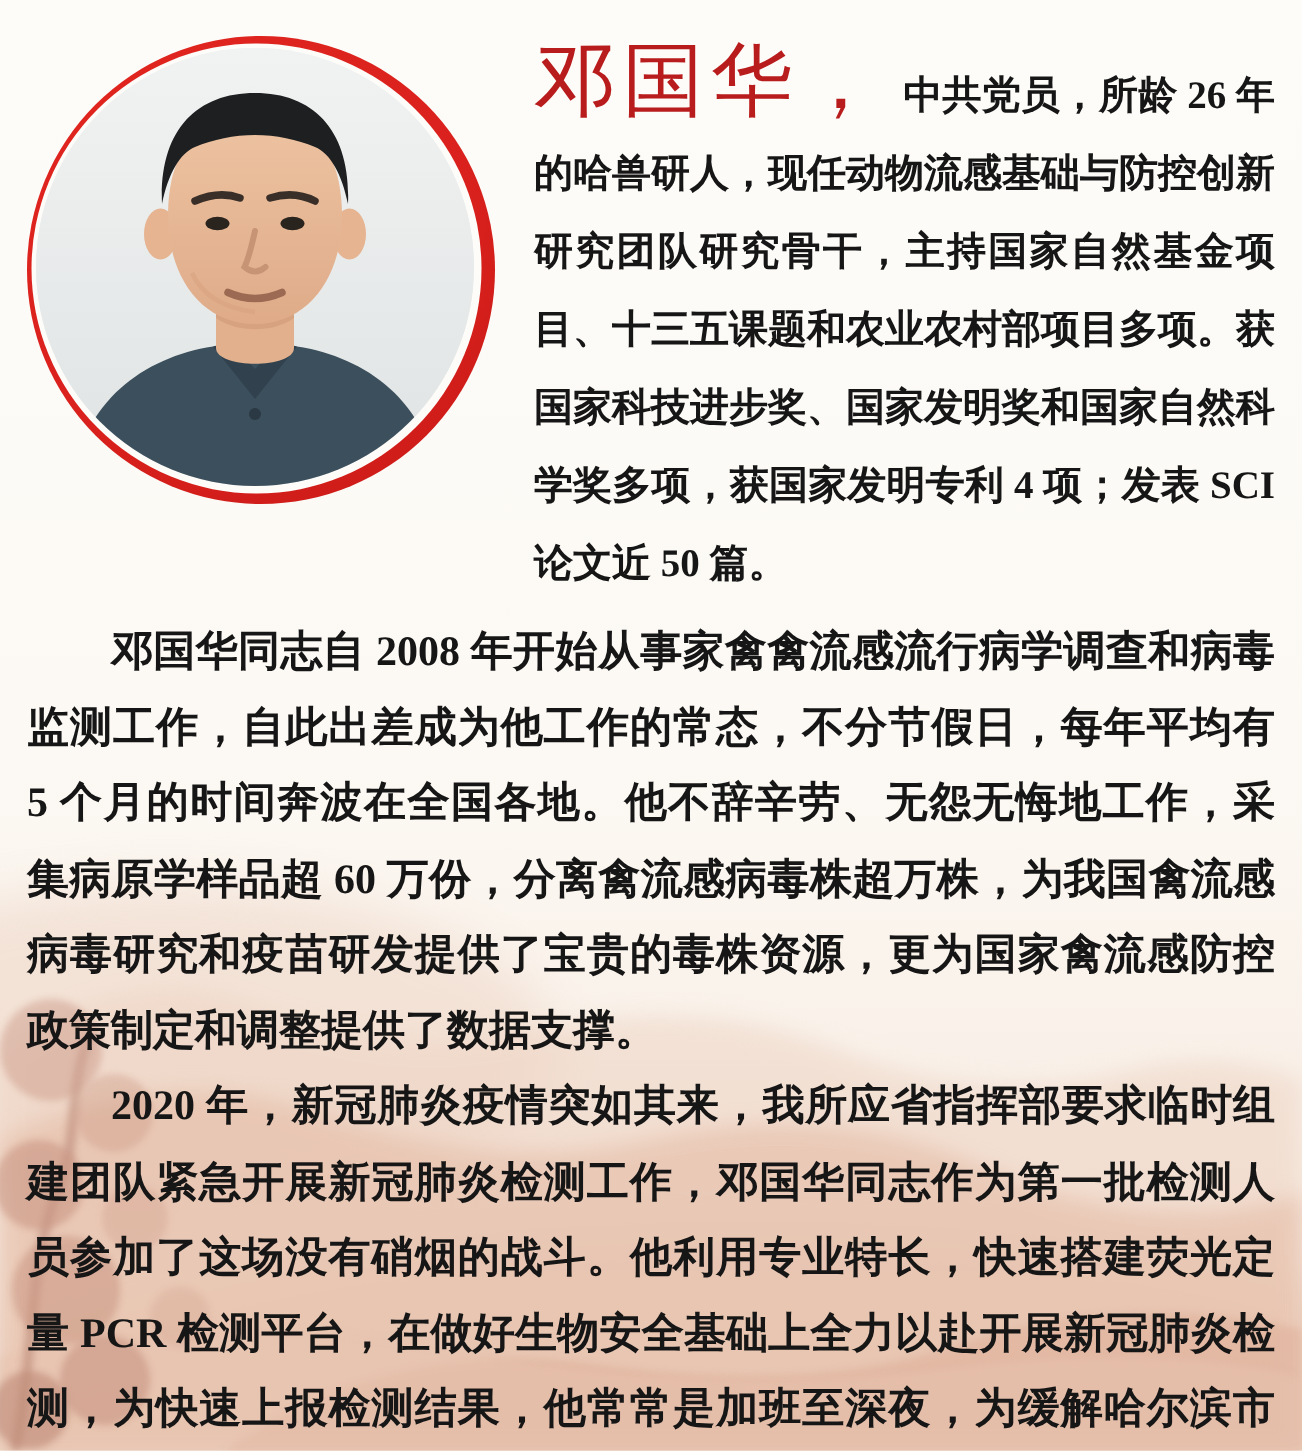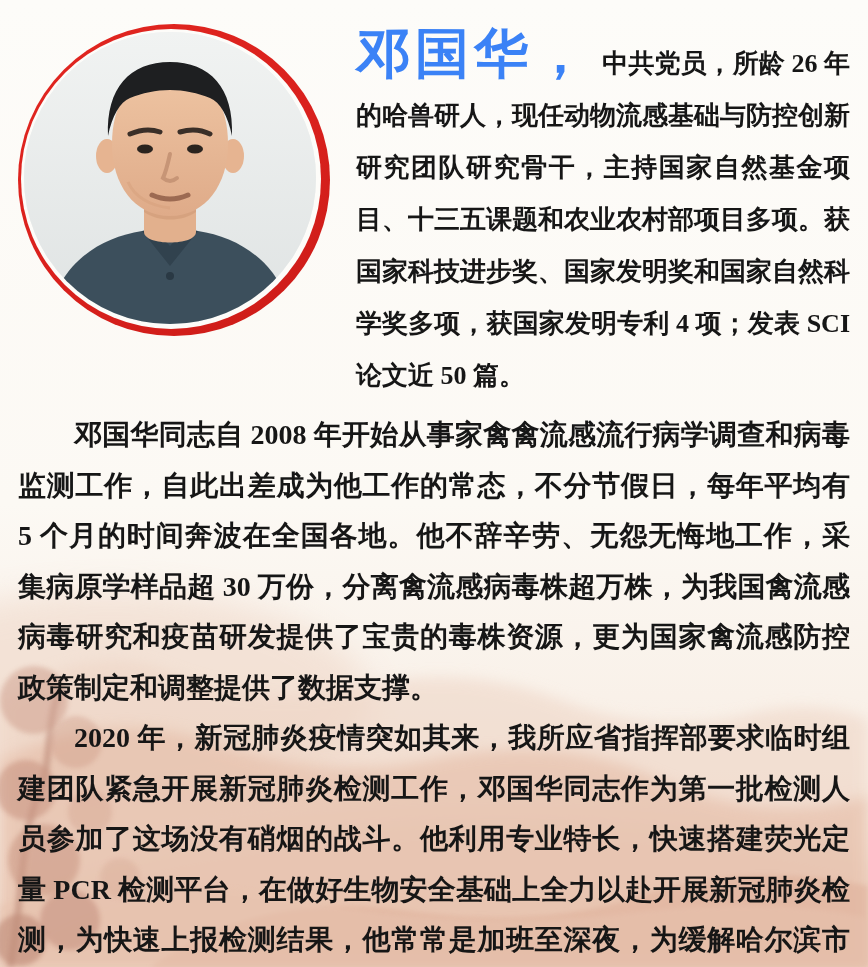--- a/index.html
+++ b/index.html
@@ -13,21 +13,21 @@
 
   
   .photo-float{float:left;width:330px;height:362px;margin-right:8px;}
   .ring{position:relative;width:312px;height:312px;border-radius:50%;
         background:radial-gradient(circle at 40% 35%,#e82a22 0%,#da211d 60%,#c01714 100%);}
   .gap-circle{position:absolute;left:3px;top:5px;width:300px;height:300px;border-radius:50%;background:#fdfcf9;}
   .photo-circle{position:absolute;left:6px;top:8px;width:292px;height:292px;border-radius:50%;overflow:hidden;background:#edf0ef;}
 
   
   .intro{margin:0;font-size:26px;line-height:52px;text-align:justify;font-weight:600;}
-  .big-name{font-size:54px;font-weight:700;letter-spacing:5px;line-height:60px;padding-right:10px;color:#3b82f6;}
+  .big-name{font-size:54px;font-weight:400;letter-spacing:5px;line-height:60px;padding-right:10px;color:#b91c1c;}
 
   
   .body-par{margin:0;font-size:28px;line-height:50.5px;text-align:justify;text-indent:2em;font-weight:600;}
   .body-par.first{margin-top:8px;clear:left;}
 </style>
 </head>
 <body>
 
 <svg class="bg-art" viewBox="0 0 868 967" aria-hidden="true">
   <defs>
@@ -110,16 +110,16 @@
           <path d="M128 163 q18 8 36 0" stroke="#9c6a52" stroke-width="5" fill="none" stroke-linecap="round"></path>
 
           <path d="M104 150 q10 22 42 26" stroke="#d5a07c" stroke-width="3" fill="none" opacity="0.5"></path>
         </svg>
       </div>
     </div>
   </div>
 
   <p class="intro"><span class="big-name">邓国华，</span><span>中共党员，所龄 26 年的哈兽研人，现任动物流感基础与防控创新研究团队研究骨干，主持国家自然基金项目、十三五课题和农业农村部项目多项。获国家科技进步奖、国家发明奖和国家自然科学奖多项，获国家发明专利 4 项；发表 SCI 论文近 50 篇。</span></p>
 
-  <p class="body-par first">邓国华同志自 2008 年开始从事家禽禽流感流行病学调查和病毒监测工作，自此出差成为他工作的常态，不分节假日，每年平均有 5 个月的时间奔波在全国各地。他不辞辛劳、无怨无悔地工作，采集病原学样品超 30 万份，分离禽流感病毒株超万株，为我国禽流感病毒研究和疫苗研发提供了宝贵的毒株资源，更为国家禽流感防控政策制定和调整提供了数据支撑。</p>
+  <p class="body-par first">邓国华同志自 2008 年开始从事家禽禽流感流行病学调查和病毒监测工作，自此出差成为他工作的常态，不分节假日，每年平均有 5 个月的时间奔波在全国各地。他不辞辛劳、无怨无悔地工作，采集病原学样品超 60 万份，分离禽流感病毒株超万株，为我国禽流感病毒研究和疫苗研发提供了宝贵的毒株资源，更为国家禽流感防控政策制定和调整提供了数据支撑。</p>
   <p class="body-par">2020 年，新冠肺炎疫情突如其来，我所应省指挥部要求临时组建团队紧急开展新冠肺炎检测工作，邓国华同志作为第一批检测人员参加了这场没有硝烟的战斗。他利用专业特长，快速搭建荧光定量 PCR 检测平台，在做好生物安全基础上全力以赴开展新冠肺炎检测，为快速上报检测结果，他常常是加班至深夜，为缓解哈尔滨市新冠肺炎检测压力及新冠肺炎疫情的有效防控做出了自己的贡献。</p>
 
 </div>
 
 </body></html>

